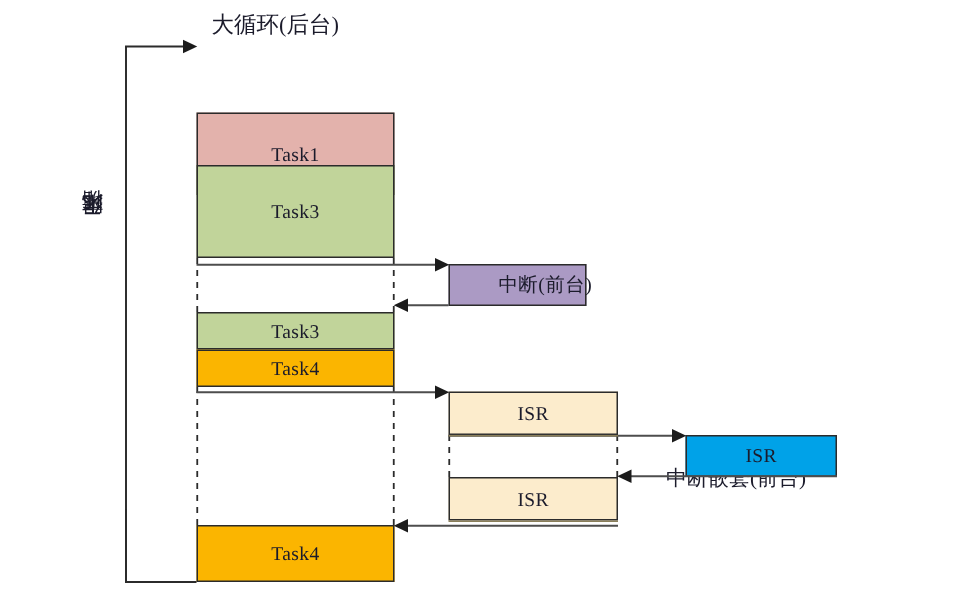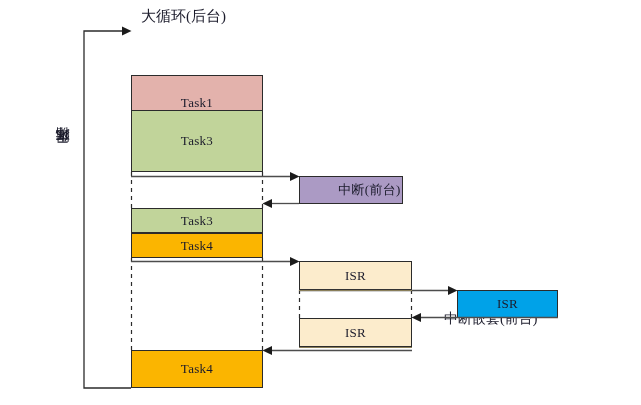--- a/index.html
+++ b/index.html
@@ -60,21 +60,21 @@
   </div>
 
   <div class="box" style="left:131px;top:233px;width:132px;height:25px;background:#fbb500;">
     <span>Task4</span>
   </div>
 
   <div class="box" style="left:131px;top:350px;width:132px;height:38px;background:#fbb500;">
     <span>Task4</span>
   </div>
 
-  <div class="box cjk" style="left:299px;top:176px;width:104px;height:28px;background:#ab9ac4;font-size:13px;padding-left:37px;">
+  <div class="box cjk" style="left:299px;top:176px;width:92px;height:28px;background:#ab9ac4;font-size:13px;padding-left:37px;">
     <span>中断(前台)</span>
   </div>
 
   <div class="box" style="left:299px;top:261px;width:113px;height:29px;background:#fceccc;">
     <span>ISR</span>
   </div>
 
   <div class="box" style="left:299px;top:318px;width:113px;height:29px;background:#fceccc;">
     <span>ISR</span>
   </div>

